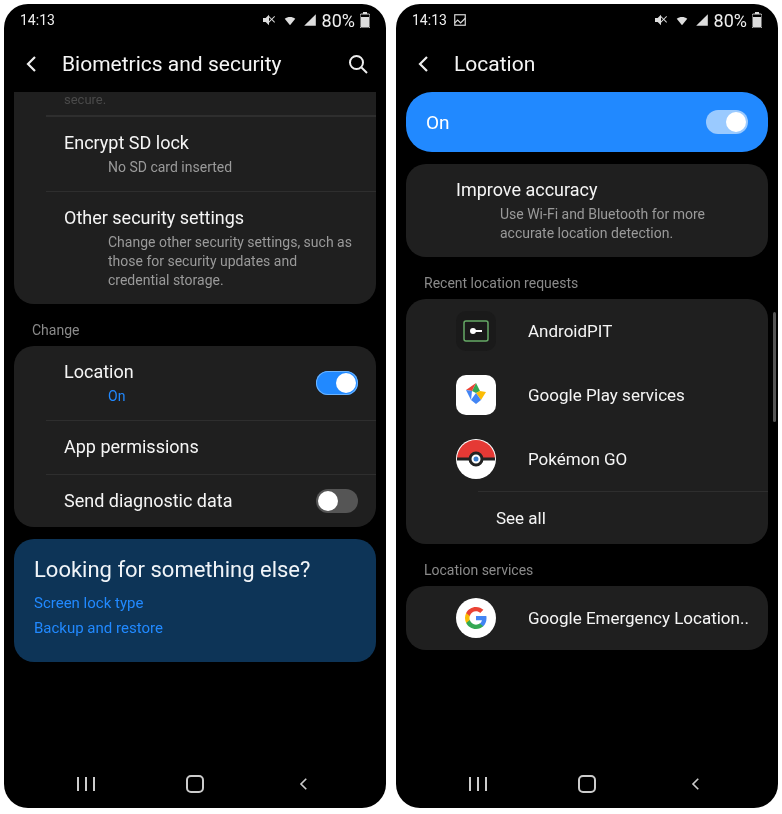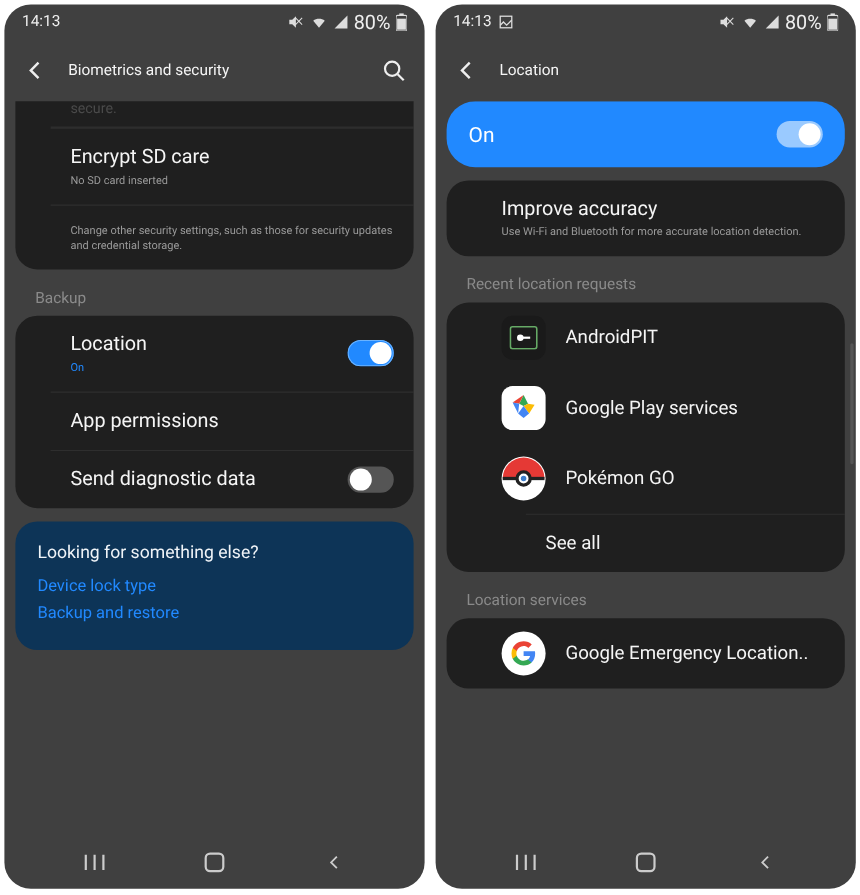--- a/index.html
+++ b/index.html
@@ -8,21 +8,21 @@
     font-family: -apple-system, "Segoe UI", Roboto, sans-serif;
     width: 782px;
     height: 814px;
     display: flex;
     justify-content: space-between;
     padding: 4px;
   }
   .phone {
     width: 382px;
     height: 804px;
-    background: #404040;
+    background: #000000;
     border-radius: 24px;
     color: #ffffff;
     position: relative;
     overflow: hidden;
     display: flex;
     flex-direction: column;
   }
   
   .status-bar {
     height: 32px;
@@ -38,21 +38,21 @@
   .status-right svg { display: block; }
   
   .header {
     height: 56px;
     display: flex;
     align-items: center;
     padding: 0 16px;
     gap: 18px;
   }
   .back-btn { width: 24px; height: 24px; cursor: pointer; }
-  .header-title { font-size: 14px; font-weight: 400; color: #f5f5f5; flex: 1; }
+  .header-title { font-size: 21px; font-weight: 400; color: #f5f5f5; flex: 1; }
   .search-btn { width: 24px; height: 24px; cursor: pointer; }
   
   .content {
     flex: 1;
     overflow: hidden;
     padding: 0 10px 4px 10px;
     display: flex;
     flex-direction: column;
     gap: 12px;
   }
@@ -62,21 +62,21 @@
     overflow: hidden;
     padding-left: 32px;
   }
   .card.partial-top { border-top-left-radius: 0; border-top-right-radius: 0; margin-top: -4px; }
   .row {
     padding: 14px 18px;
     border-top: 1px solid rgba(255,255,255,0.07);
   }
   .row:first-child { border-top: none; }
   .row .title { font-size: 18px; color: #f5f5f5; line-height: 1.35; }
-  .row .sub { font-size: 10px; color: #9a9a9a; margin-top: 3px; line-height: 1.35; }
+  .row .sub { font-size: 14px; color: #9a9a9a; margin-top: 3px; line-height: 1.35; margin-left: 44px; }
   .row .sub.blue { color: #2189ff; }
   .row-flex { display: flex; align-items: center; justify-content: space-between; gap: 12px; }
   .row-flex .text-col { flex: 1; min-width: 0; }
   .section-label {
     color: #8a8a8a;
     font-size: 14px;
     padding: 6px 18px 2px 18px;
   }
   
   .toggle {
@@ -101,25 +101,25 @@
   }
   .big-toggle .label { font-size: 19px; color: #ffffff; }
   .big-toggle .toggle.on { background: rgba(255,255,255,0.55); }
   .big-toggle .toggle.on .thumb { background: #ffffff; }
   
   .looking-card {
     background: #0d3457;
     border-radius: 20px;
     padding: 18px 20px;
   }
-  .looking-card .title { font-size: 16px; color: #f0f4f8; margin-bottom: 12px; }
+  .looking-card .title { font-size: 22px; color: #f0f4f8; margin-bottom: 12px; }
   .looking-card .link { font-size: 15px; color: #2189ff; margin: 7px 0; cursor: pointer; }
   
   .app-row {
-    display: flex; align-items: center; gap: 18px;
+    display: flex; align-items: center; gap: 32px;
     padding: 12px 18px;
   }
   .app-icon {
     width: 40px; height: 40px; border-radius: 10px; flex-shrink: 0;
     display: flex; align-items: center; justify-content: center;
     background: #ffffff;
   }
   .app-name { font-size: 17px; color: #f5f5f5; white-space: nowrap; overflow: hidden; text-overflow: ellipsis; }
   .see-all { font-size: 17px; color: #f5f5f5; padding: 16px 18px; margin-left: 40px; }
   .scrollbar-hint {
@@ -178,29 +178,30 @@
           <line x1="15.5" y1="15.5" x2="21" y2="21" stroke="#eee" stroke-width="2"></line>
         </svg>
     </div>
   </div>
 
   <div class="content">
 
     <div class="card partial-top">
       <div class="cut-sub" style="border-bottom:1px solid rgba(255,255,255,0.07);">secure.</div>
       <div class="row">
-        <div class="title">Encrypt SD care</div>
+        <div class="title">Encrypt SD lock</div>
         <div class="sub">No SD card inserted</div>
       </div>
       <div class="row">
+        <div class="title">Other security settings</div>
         <div class="sub">Change other security settings, such as those for security updates and credential storage.</div>
       </div>
     </div>
 
-    <div class="section-label">Backup</div>
+    <div class="section-label">Change</div>
 
     <div class="card" style="margin-top:-6px">
       <div class="row row-flex">
         <div class="text-col">
           <div class="title">Location</div>
           <div class="sub blue">On</div>
         </div>
         <div class="toggle on outlined">
             <div class="thumb"></div>
           </div>
@@ -213,21 +214,21 @@
           <div class="title">Send diagnostic data</div>
         </div>
         <div class="toggle off">
             <div class="thumb"></div>
           </div>
       </div>
     </div>
 
     <div class="looking-card">
       <div class="title">Looking for something else?</div>
-      <div class="link">Device lock type</div>
+      <div class="link">Screen lock type</div>
       <div class="link">Backup and restore</div>
     </div>
 
   </div>
 
   <div class="navbar">
     <div class="nav-btn">
       <svg width="20" height="18" viewBox="0 0 20 18">
           <line x1="2" y1="2" x2="2" y2="16" stroke="#ccc" stroke-width="2"></line>
           <line x1="10" y1="2" x2="10" y2="16" stroke="#ccc" stroke-width="2"></line>

